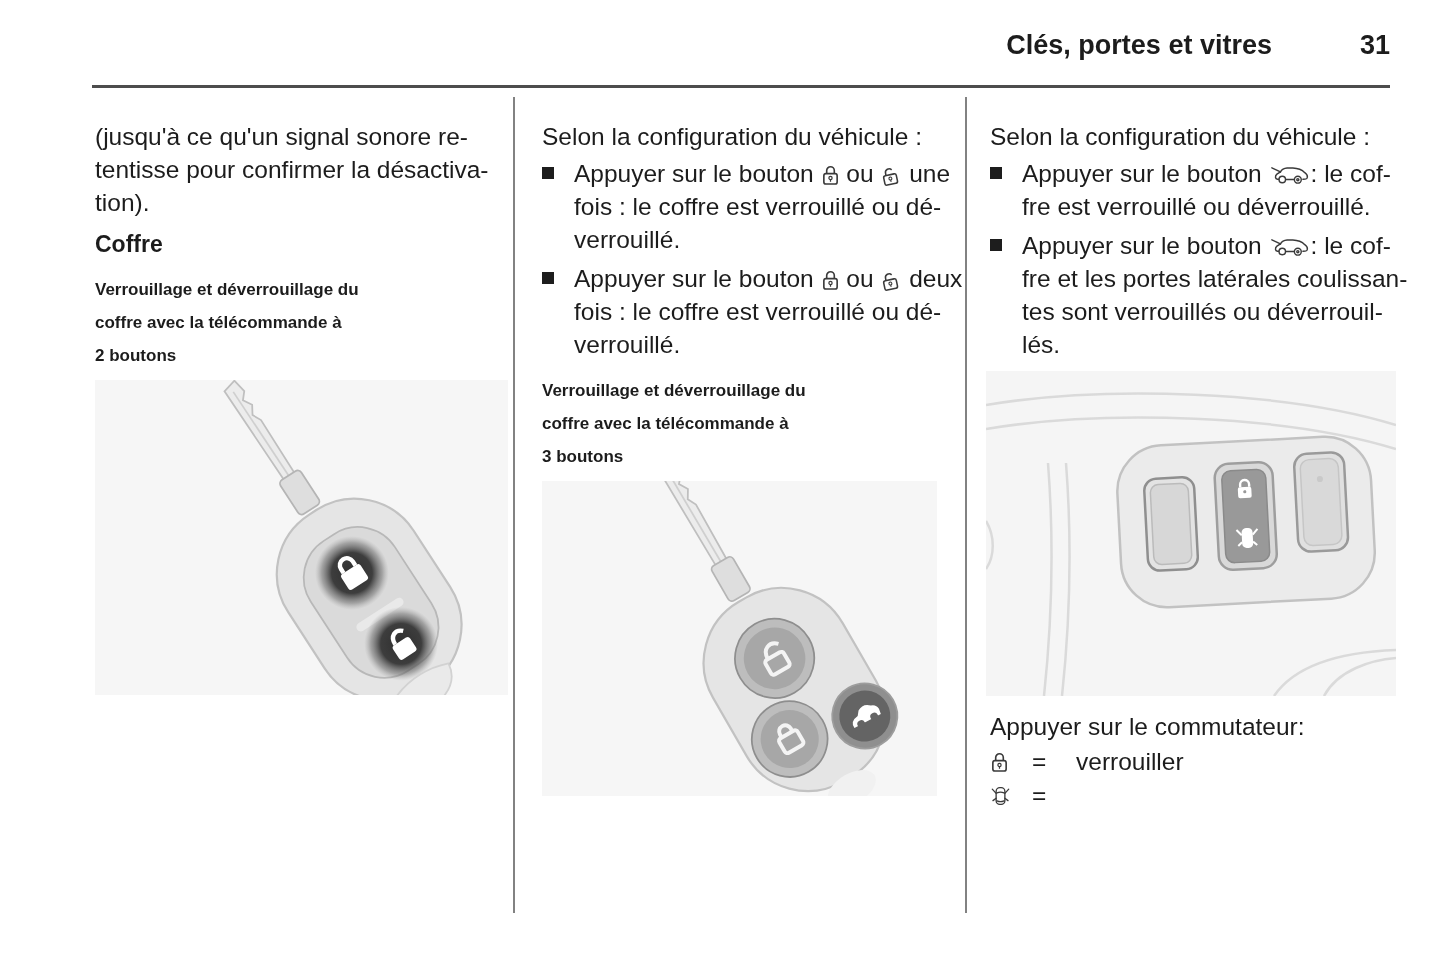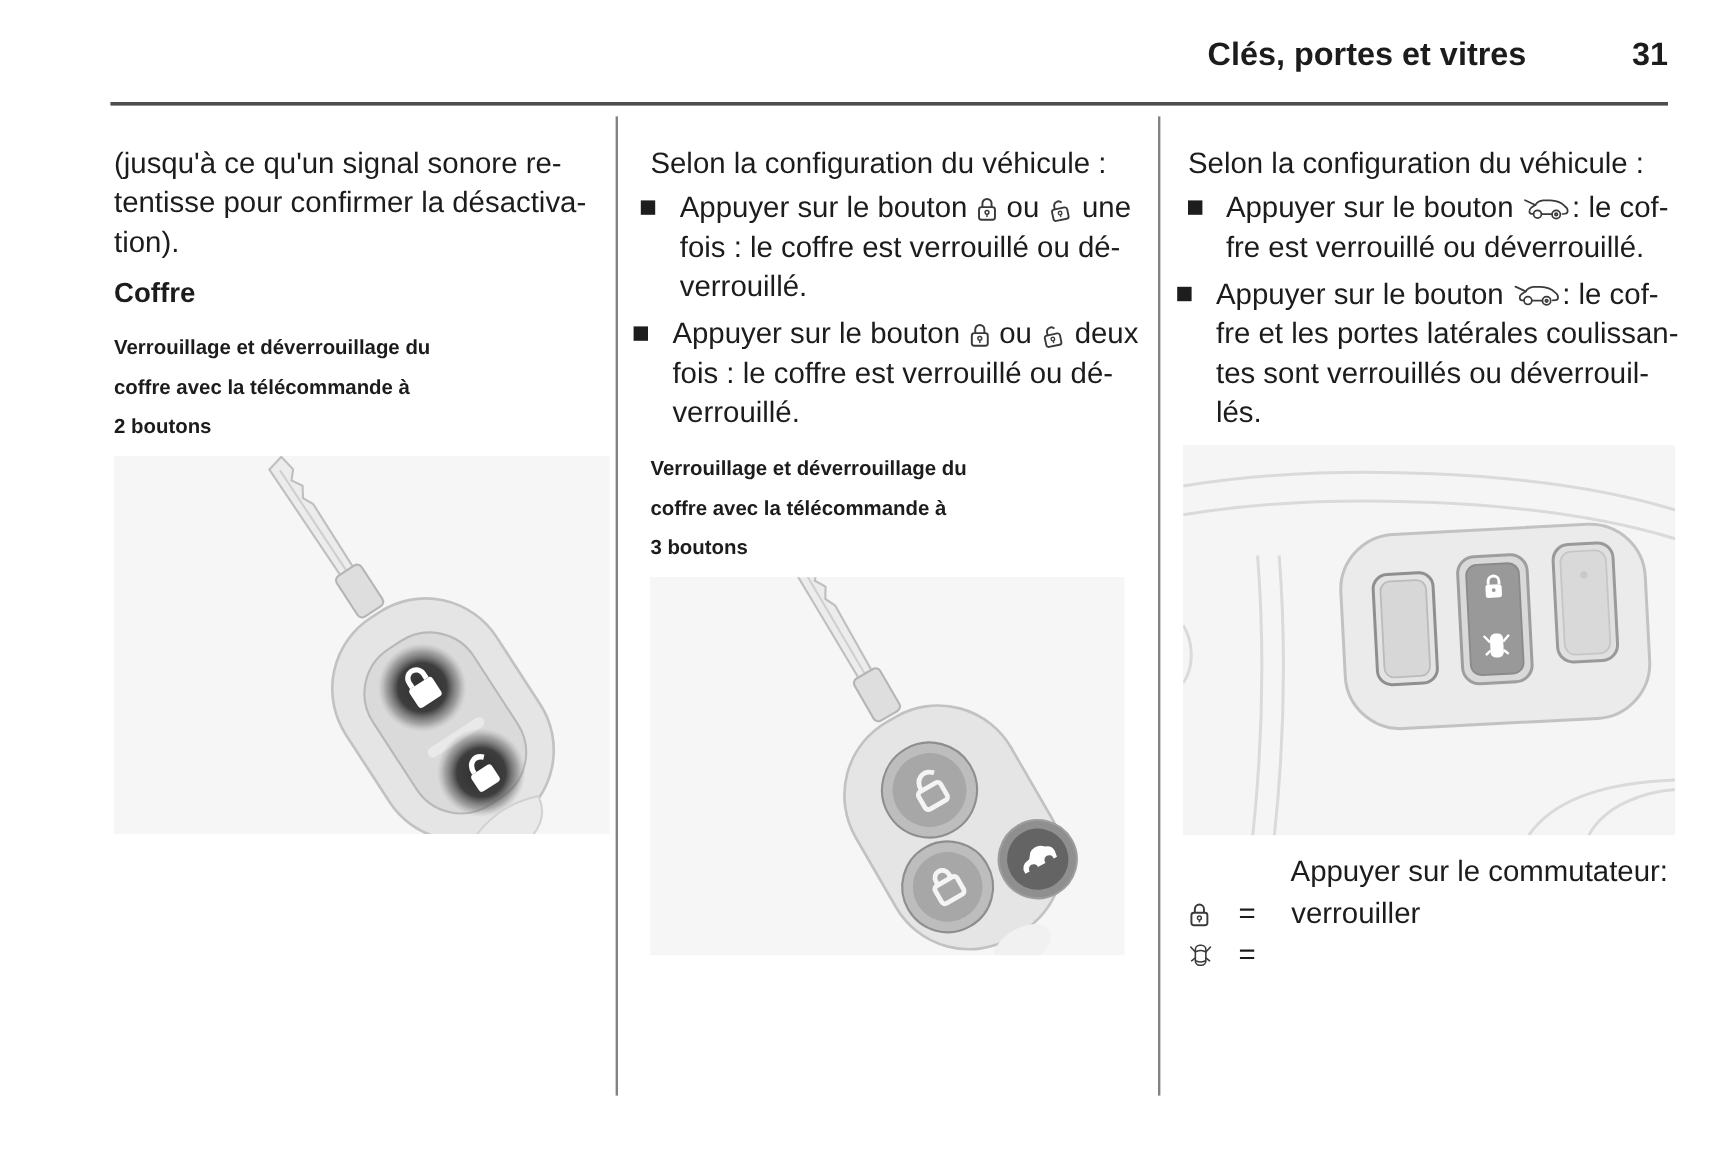--- a/index.html
+++ b/index.html
@@ -16,31 +16,31 @@
 
   
   .columns{position:absolute;top:120px;left:95px;display:grid;grid-template-columns:392px 393px 400px;column-gap:55px;align-items:start;}
   .col{min-width:0;}
   .body,.txt,.intro,.para{font-size:24.5px;line-height:33px;}
   .pre{white-space:pre;}
   p{margin:0 0 7px 0;}
   h2{font-size:23px;line-height:32px;font-weight:700;margin:9px 0 7px 0;}
   h3{font-size:17px;line-height:33px;font-weight:700;margin:13px 0 0 0;}
   ul{list-style:none;margin:0;padding:0;}
-  .bullet{display:flex;margin:0 0 6px 0;justify-content:center;}
+  .bullet{display:flex;margin:0 0 6px 0;}
   .marker{flex:none;width:32px;}
   .square{display:block;width:12px;height:12px;background:#1d1d1d;margin-top:10px;}
   .inline-icon{display:inline-block;vertical-align:-5px;line-height:0;}
   .inline-icon svg{display:block;}
   .fig{margin-top:8px;background:#f6f6f6;line-height:0;}
   .fig svg{display:block;}
   .fig1{width:413px;height:315px;}
   .fig2{width:395px;height:315px;}
   .fig3{width:410px;height:325px;margin-left:-4px;margin-top:10px;}
-  .press{margin:14px 0 2px 0;text-align:right;}
+  .press{margin:14px 0 2px 0;}
   .leg-row{display:flex;align-items:center;height:34px;font-size:24.5px;}
   .leg-ic{flex:none;width:34px;line-height:0;}
   .leg-ic svg{display:block;}
   .leg-eq{flex:none;width:44px;text-align:left;padding-left:8px;}
   .leg-label{flex:1;}
 </style>
 </head>
 <body>
 
 <div class="page">

